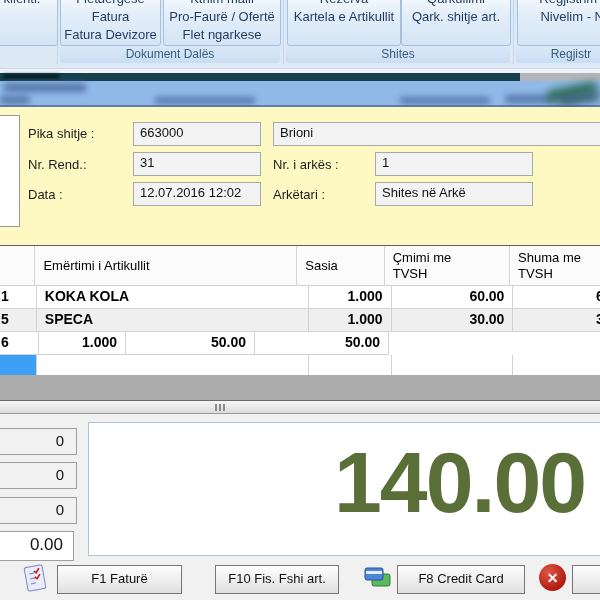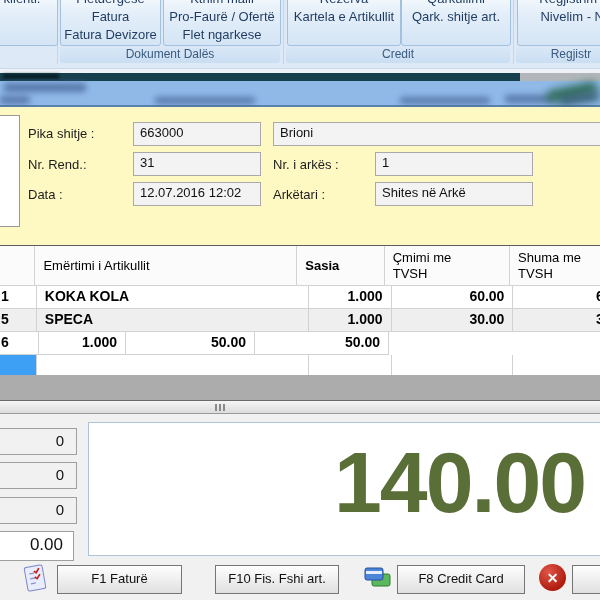--- a/index.html
+++ b/index.html
@@ -41,21 +41,21 @@
   .gcell{border-right:1px solid #d2d2d2;border-bottom:1px solid #d2d2d2;overflow:hidden;white-space:nowrap;}
   .ghead .gcell{height:39px;background:#fbfbfb;font-size:13px;color:#000;display:flex;align-items:center;}
   .ghead .wrap{white-space:normal;line-height:16px;}
   .gdata .gcell{height:22px;font-weight:bold;font-size:14px;color:#000;line-height:21px;}
   .c0{width:37px;padding-left:1px;}
   .c1{width:280px;padding-left:8px;}
   .c2{width:78px;text-align:right;padding-right:8px;}
   .c3{width:120px;text-align:right;padding-right:8px;}
   .c4{width:125px;text-align:right;padding-right:8px;}
   .ghead .c1{padding-left:8px;}
-  .ghead .c2{justify-content:flex-start;padding-left:8px;text-align:right;font-weight:bold;}
+  .ghead .c2{justify-content:flex-start;padding-left:8px;text-align:right;}
   .ghead .c3,.ghead .c4{justify-content:flex-start;padding-left:8px;text-align:left;}
   .rowA{background:#ffffff;}
   .rowB{background:#efefef;}
   .selcell{background:#3da0f5 !important;}
   .graybar{position:absolute;left:0;top:375px;width:600px;height:25px;background:#acacac;}
 
   
   .splitline{position:absolute;left:0;top:400px;width:600px;height:1px;background:#6a6a6a;}
   .splitter{position:absolute;left:0;top:401px;width:600px;height:12px;
             background:linear-gradient(#f6f6f6,#dcdcdc);border-bottom:1px solid #9a9a9a;
@@ -113,21 +113,21 @@
     </div>
     <div class="rbtn" style="left:517px;width:120px">
       <div>Regjistrim Ko</div>
       <div>Nivelim - Ndr</div>
     </div>
 
     <div class="rgroup" style="left:60px;width:220px">
       <span>Dokument Dalës</span>
     </div>
     <div class="rgroup" style="left:286px;width:224px">
-      <span>Credit</span>
+      <span>Shites</span>
     </div>
     <div class="rgroup" style="left:516px;width:110px">
       <span>Regjistr</span>
     </div>
   </div>
   <div class="gap"></div>
 
   <div class="darkbar"></div>
   <div class="darkbar-right"></div>
   <div class="darkblob"></div>

